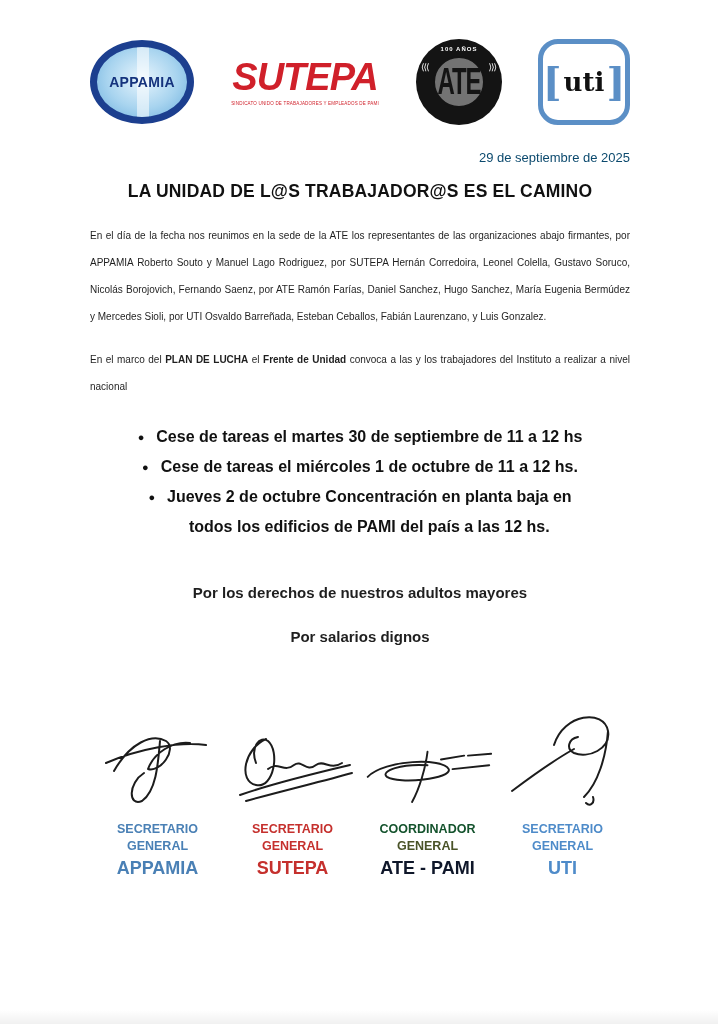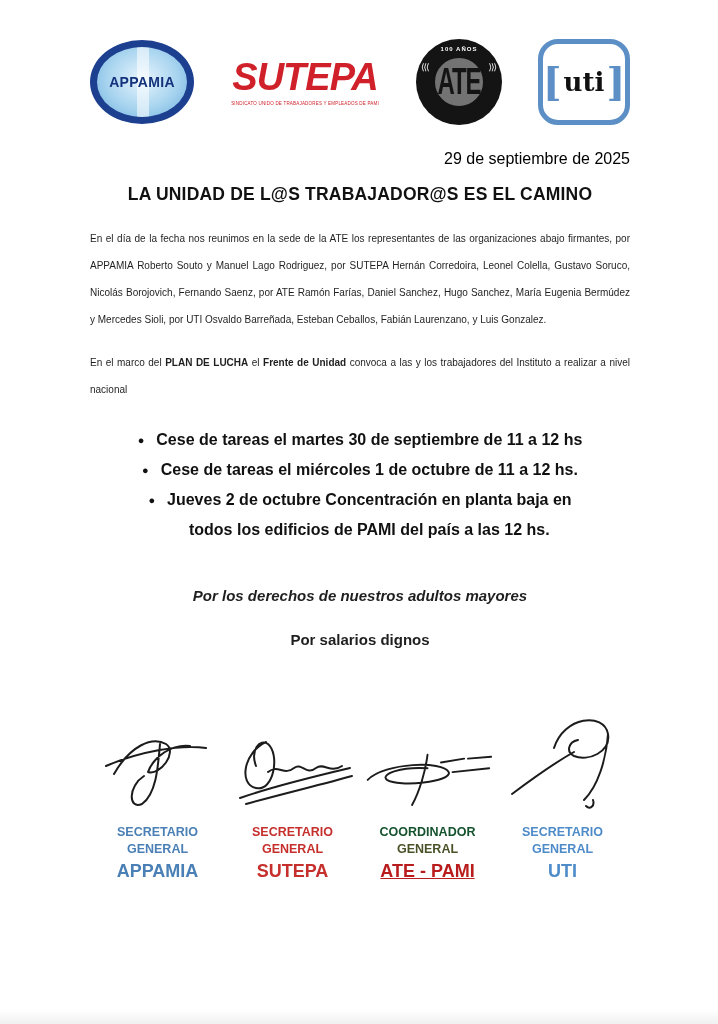--- a/index.html
+++ b/index.html
@@ -94,21 +94,21 @@
     color: #5b8fc6; font-size: 40px; font-weight: bold; line-height: 0.9;
     font-family: "DejaVu Serif", serif;
   }
   .logo-uti .uti-text {
     font-family: "DejaVu Serif", serif;
     font-size: 26px; font-weight: bold; color: #111111;
     margin: 0 2px;
   }
 
   
-  .doc-date { text-align: right; font-size: 16px; color: #000000; margin-bottom: 16px; }
+  .doc-date { text-align: right; font-size: 13px; color: #0c4a6e; margin-bottom: 16px; }
   .doc-title {
     text-align: center; font-weight: bold; font-size: 17.5px;
     color: #111111; letter-spacing: 0.2px; margin-bottom: 20px;
   }
 
   
   .para {
     font-size: 10px; line-height: 27px; text-align: justify;
     color: #1f1f1f; margin-bottom: 16px;
   }
@@ -119,21 +119,21 @@
     display: flex; justify-content: center;
     font-weight: bold; font-size: 16px; line-height: 30px;
     color: #111111; text-align: center;
   }
   .bullet-item::before {
     content: "●";
     font-size: 11px; line-height: 30px; margin-right: 12px;
   }
   .bullet-text { white-space: pre-line; }
 
-  .slogan1 { text-align: center; font-weight: bold; font-size: 15px; margin-top: 42px; font-style: italic; }
+  .slogan1 { text-align: center; font-weight: bold; font-size: 15px; margin-top: 42px; }
   .slogan2 { text-align: center; font-weight: bold; font-size: 15px; margin-top: 27px; }
 
   
   .signature-row {
     display: flex; justify-content: space-between;
     margin-top: 66px; height: 102px; align-items: flex-end;
   }
   .signature-cell { width: 25%; display: flex; justify-content: center; align-items: flex-end; }
   .signature-cell svg { display: block; }
   .sig-stroke { fill: none; stroke: #1c1c1c; stroke-width: 2; stroke-linecap: round; stroke-linejoin: round; }
@@ -230,21 +230,21 @@
       <div class="label-org" style="color: rgb(74, 128, 181);">APPAMIA</div>
     </div>
     <div class="label-cell">
       <div class="label-role" style="color: rgb(197, 48, 45);">SECRETARIO</div>
       <div class="label-role" style="color: rgb(197, 48, 45);">GENERAL</div>
       <div class="label-org" style="color: rgb(197, 48, 45);">SUTEPA</div>
     </div>
     <div class="label-cell">
       <div class="label-role" style="color: #14532d;">COORDINADOR</div>
       <div class="label-role" style="color: rgb(74, 83, 40);">GENERAL</div>
-      <div class="label-org" style="color: #b91c1c; text-decoration: underline;">ATE - PAMI</div>
+      <div class="label-org" style="color: #0f172a;">ATE - PAMI</div>
     </div>
     <div class="label-cell">
       <div class="label-role" style="color: rgb(78, 139, 201);">SECRETARIO</div>
       <div class="label-role" style="color: rgb(78, 139, 201);">GENERAL</div>
       <div class="label-org" style="color: rgb(78, 139, 201);">UTI</div>
     </div>
   </div>
 
 
 </div>

